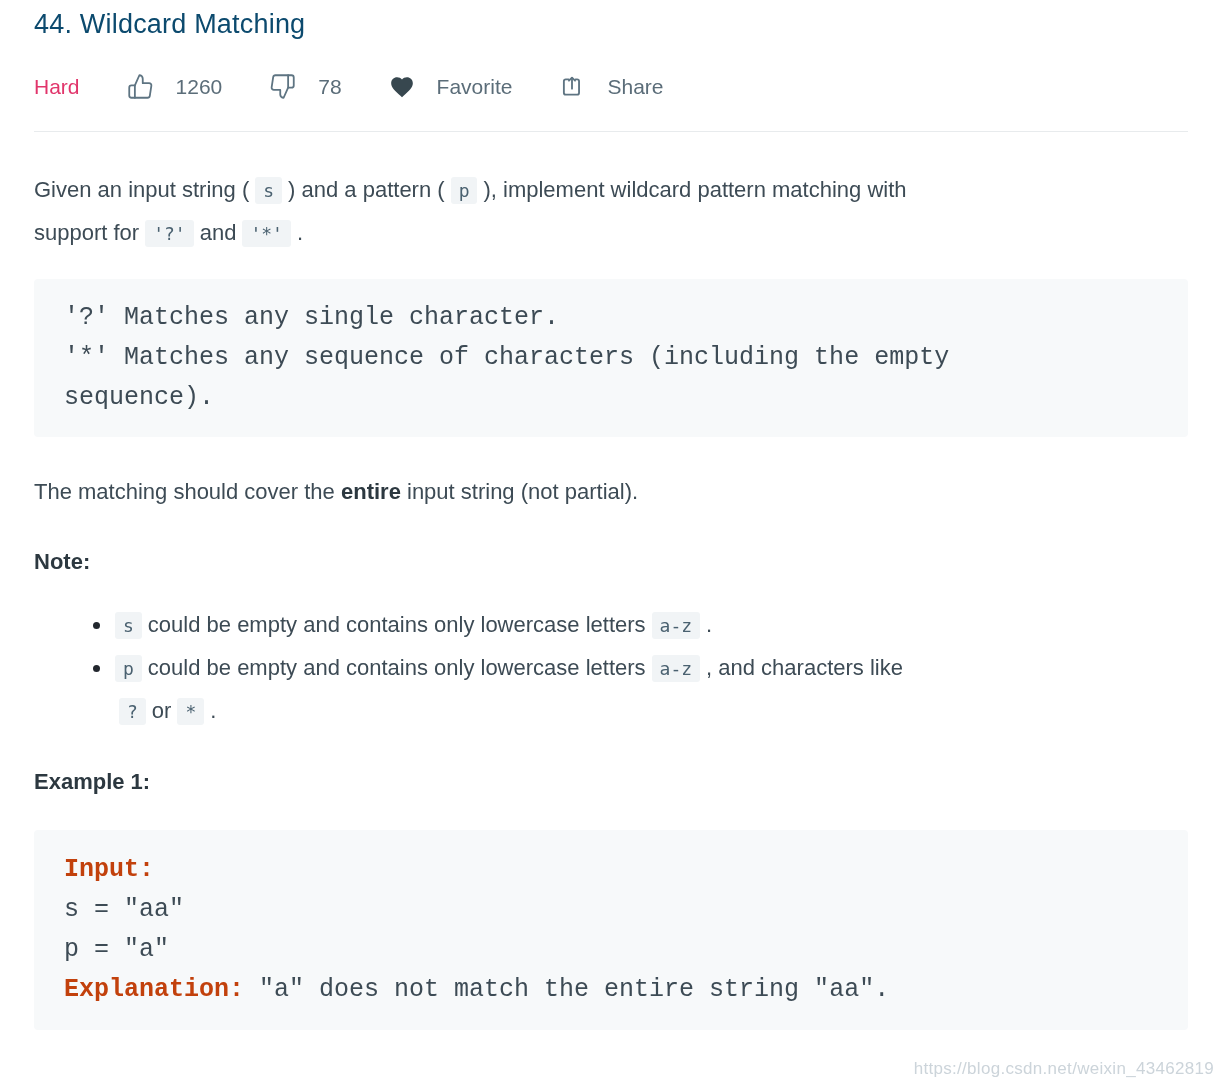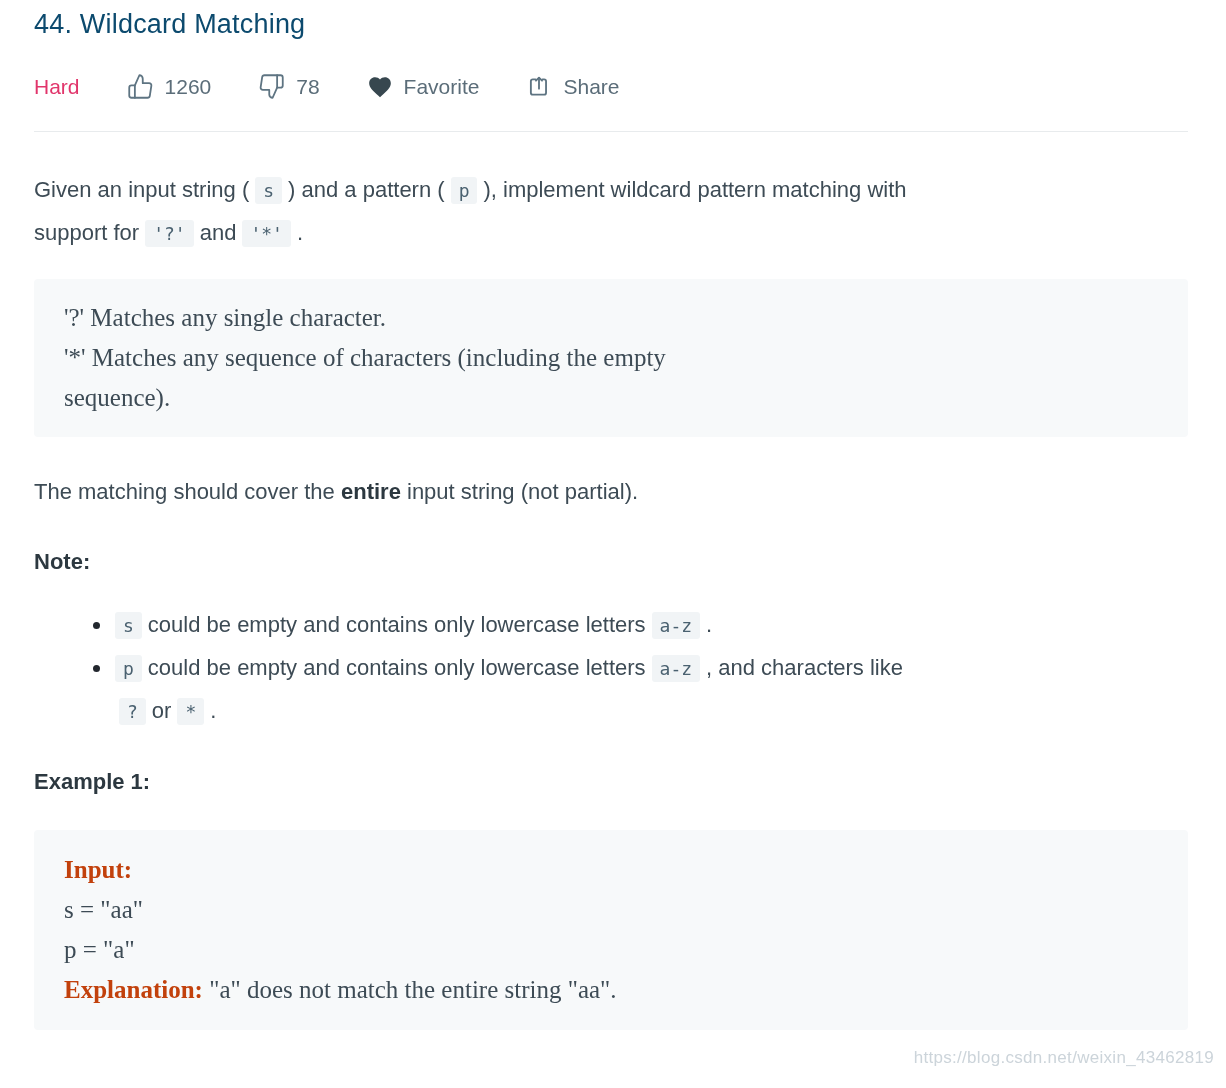--- a/index.html
+++ b/index.html
@@ -18,21 +18,21 @@
     font-size: 27px; line-height: 32px; font-weight: 400;
     color: #0c4a6e; margin: 8px 0 0 0; letter-spacing: 0.2px;
   }
 
   .stats {
     display: flex; align-items: center;
     margin-top: 33px;
     font-size: 21px; color: #5b6d79;
   }
   .difficulty { color: #e1356b; margin-right: 47px; }
-  .stat { display: flex; align-items: center; margin-right: 47px; cursor: pointer; }
+  .stat { display: flex; align-items: center; margin-right: 47px; cursor: pointer; gap: 11px; }
   .stat svg { margin-right: 11px; display: block; }
 
   .divider { border: none; border-top: 1px solid #e8ebed; margin: 31px 0 0 0; }
 
   .para { font-size: 22px; line-height: 42px; margin: 37px 0 0 0; color: #3d4b55; }
   b, .bold-h { color: #2c3840; }
   .bold-h { font-size: 22px; line-height: 42px; font-weight: 700; margin: 0; }
   .note-h { margin-top: 28px; }
   .example-h { margin-top: 28px; }
 
@@ -45,41 +45,41 @@
     padding: 3px 8px;
     margin: 0 6px;
     white-space: nowrap;
   }
 
   .codeblock {
     background: #f7f9fa;
     border-radius: 4px;
     margin: 24px 0 0 0;
     padding: 19px 30px;
-    font-family: Liberation Serif, serif;
+    font-family: Liberation Mono, monospace;
     font-size: 25px;
     line-height: 40px;
     color: #3d4b55;
   }
   .codeblock .cline { white-space: pre; }
   .codeblock .cb { font-weight: bold; color: #c2410c; }
   .matching { margin-top: 34px; }
   .codeblock.example { margin-top: 27px; padding: 20px 30px; }
 
   ul.notes {
     margin: 21px 0 0 0;
     padding-left: 79px;
     font-size: 22px; line-height: 42px;
   }
   ul.notes li::marker { color: #22272e; }
   ul.notes code.chip:first-child { margin-left: 2px; }
 
   .watermark {
     position: absolute;
-    right: 12px; bottom: 20px;
+    right: 12px; bottom: 9px;
     font-size: 17px;
     color: #ccd4da;
     letter-spacing: 0.3px;
   }
 </style>
 </head>
 <body>
 
 <div class="content">
 

